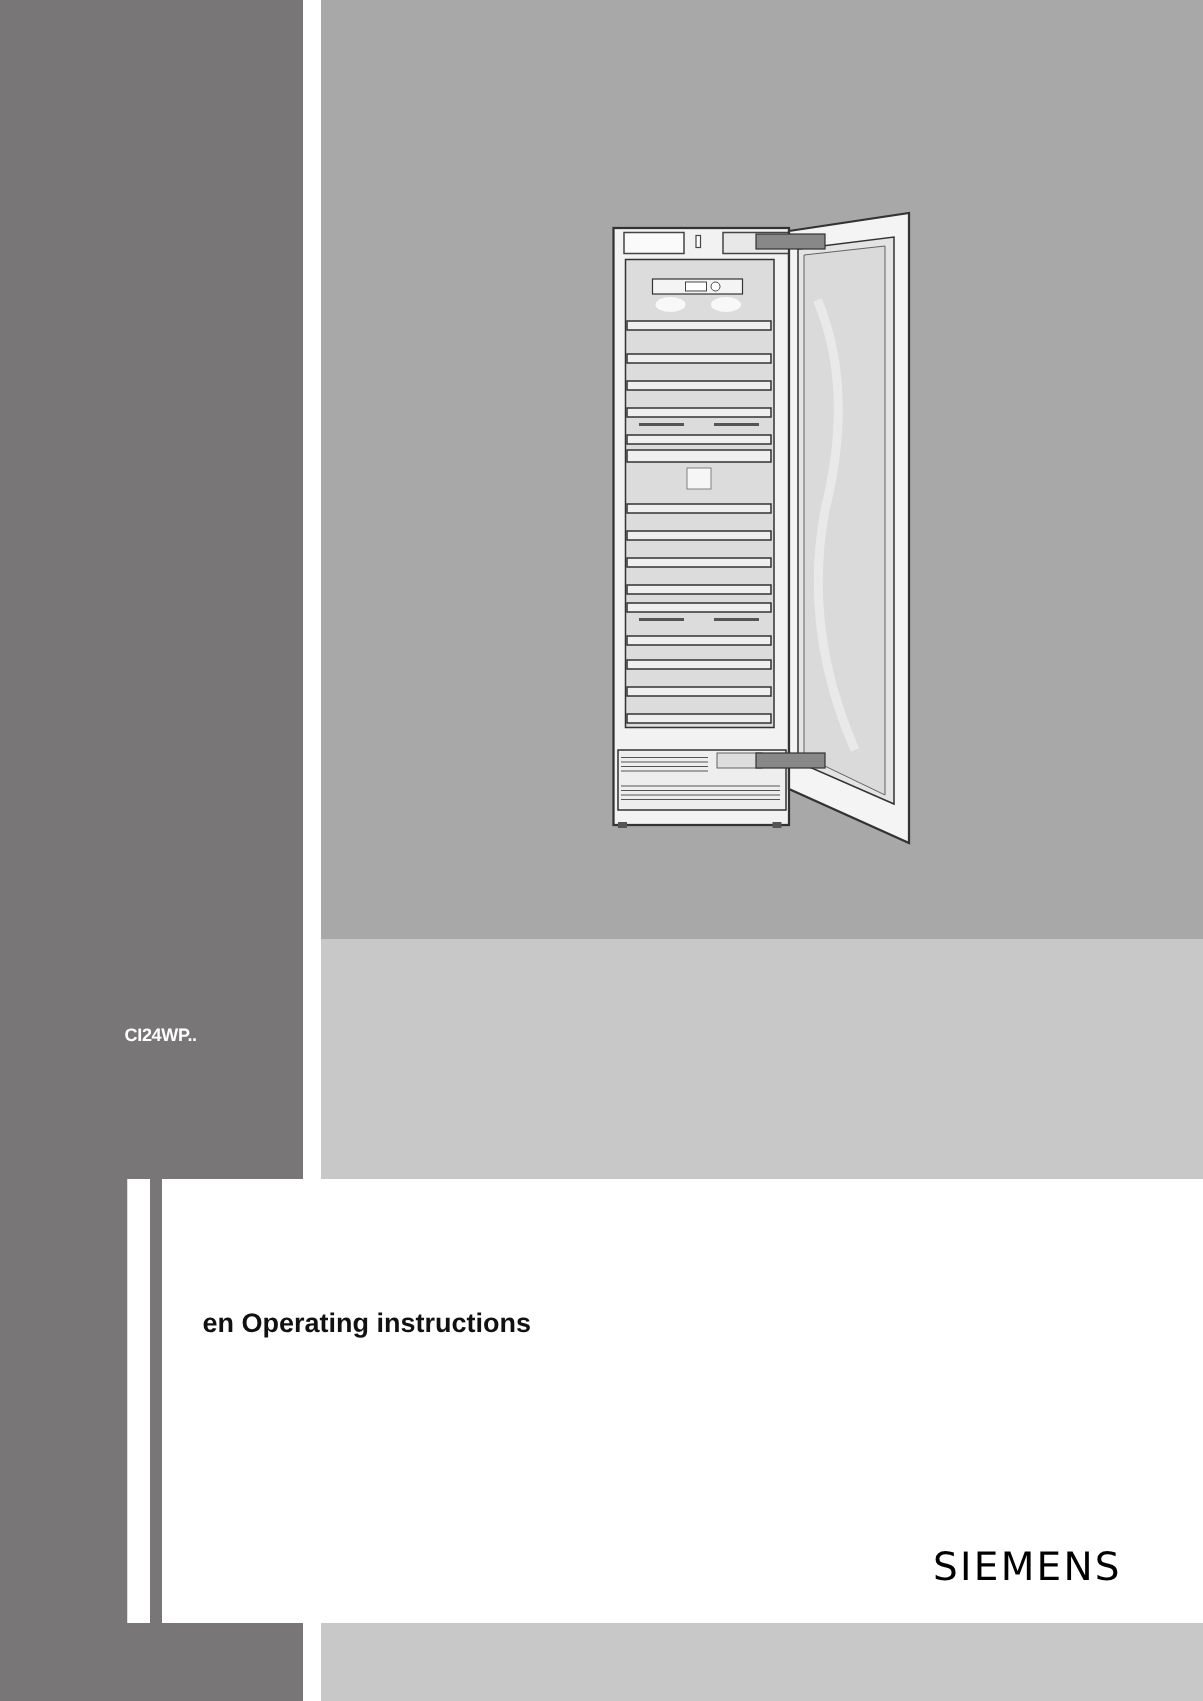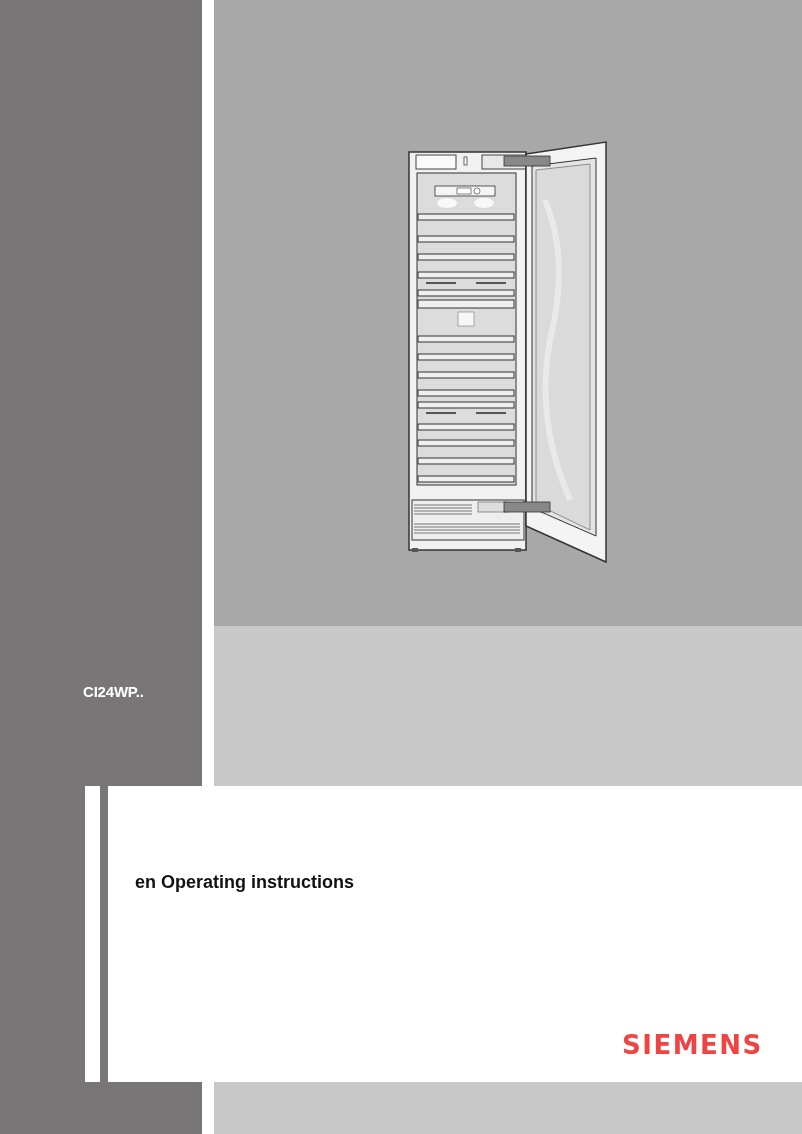--- a/index.html
+++ b/index.html
@@ -11,29 +11,29 @@
     .abs { position: absolute; }
     #left-panel { left: 0; top: 0; width: 202px; height: 1134px; background: #787677; }
     #white-strip { left: 202px; top: 0; width: 12px; height: 1134px; background: #ffffff; }
     #hero-panel { left: 214px; top: 0; width: 588px; height: 626px; background: #a8a8a8; }
     #mid-band { left: 214px; top: 626px; width: 588px; height: 160px; background: #c8c8c8; }
     #bottom-band { left: 214px; top: 1082px; width: 588px; height: 52px; background: #c8c8c8; }
     #content-box { left: 85px; top: 786px; width: 717px; height: 296px; background: #ffffff; }
     #accent-bar { left: 100px; top: 786px; width: 8px; height: 296px; background: #787677; }
     #accent-gap { left: 85px; top: 786px; width: 15px; height: 296px; background: #ffffff; }
     #model-label {
-      left: 83px; top: 683px; color: #ffffff; font-size: 15px; font-weight: bold;
+      left: 83px; top: 683px; color: #ffffff; font-size: 12px; font-weight: bold;
       letter-spacing: -0.2px;
     }
     #doc-title {
       left: 135px; top: 872px; color: #111111; font-size: 18px; font-weight: bold;
       font-weight: 600;
     }
     #brand-logo {
-      left: 622px; top: 1030px; color: #ef4444; font-size: 26px; font-weight: bold;
+      left: 622px; top: 1030px; color: #000000; font-size: 26px; font-weight: normal;
       letter-spacing: 1.5px; font-family: "DejaVu Sans", sans-serif;
     }
     #fridge-illustration { left: 400px; top: 140px; width: 220px; height: 430px; }
   </style>
 </head>
 <body>
 
 <div class="abs" id="left-panel"></div>
 <div class="abs" id="white-strip"></div>
 <div class="abs" id="hero-panel"></div>

